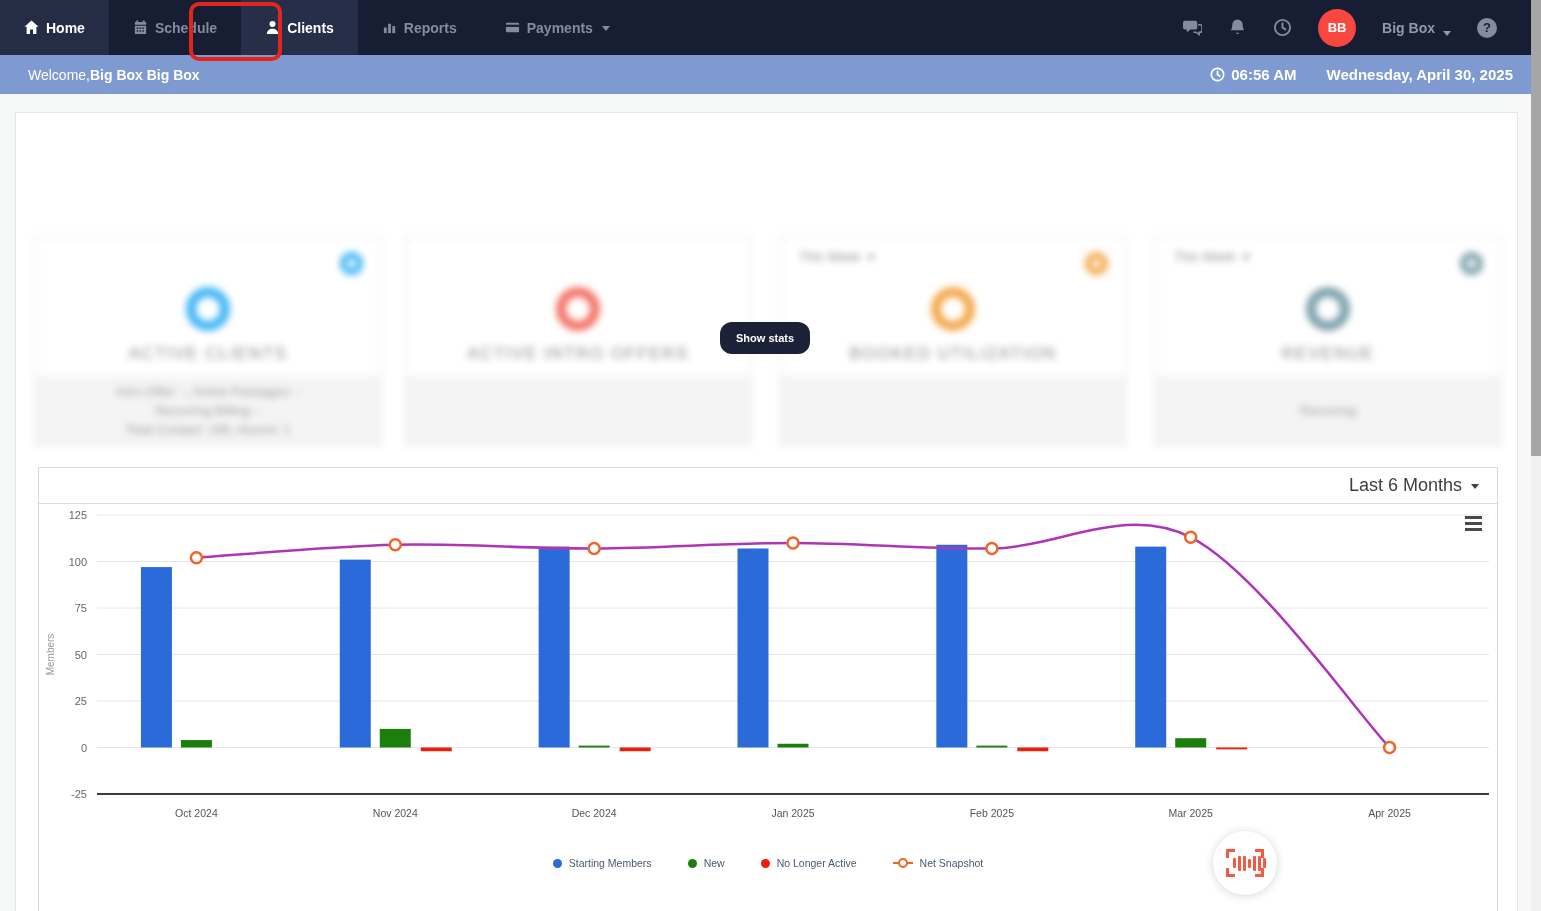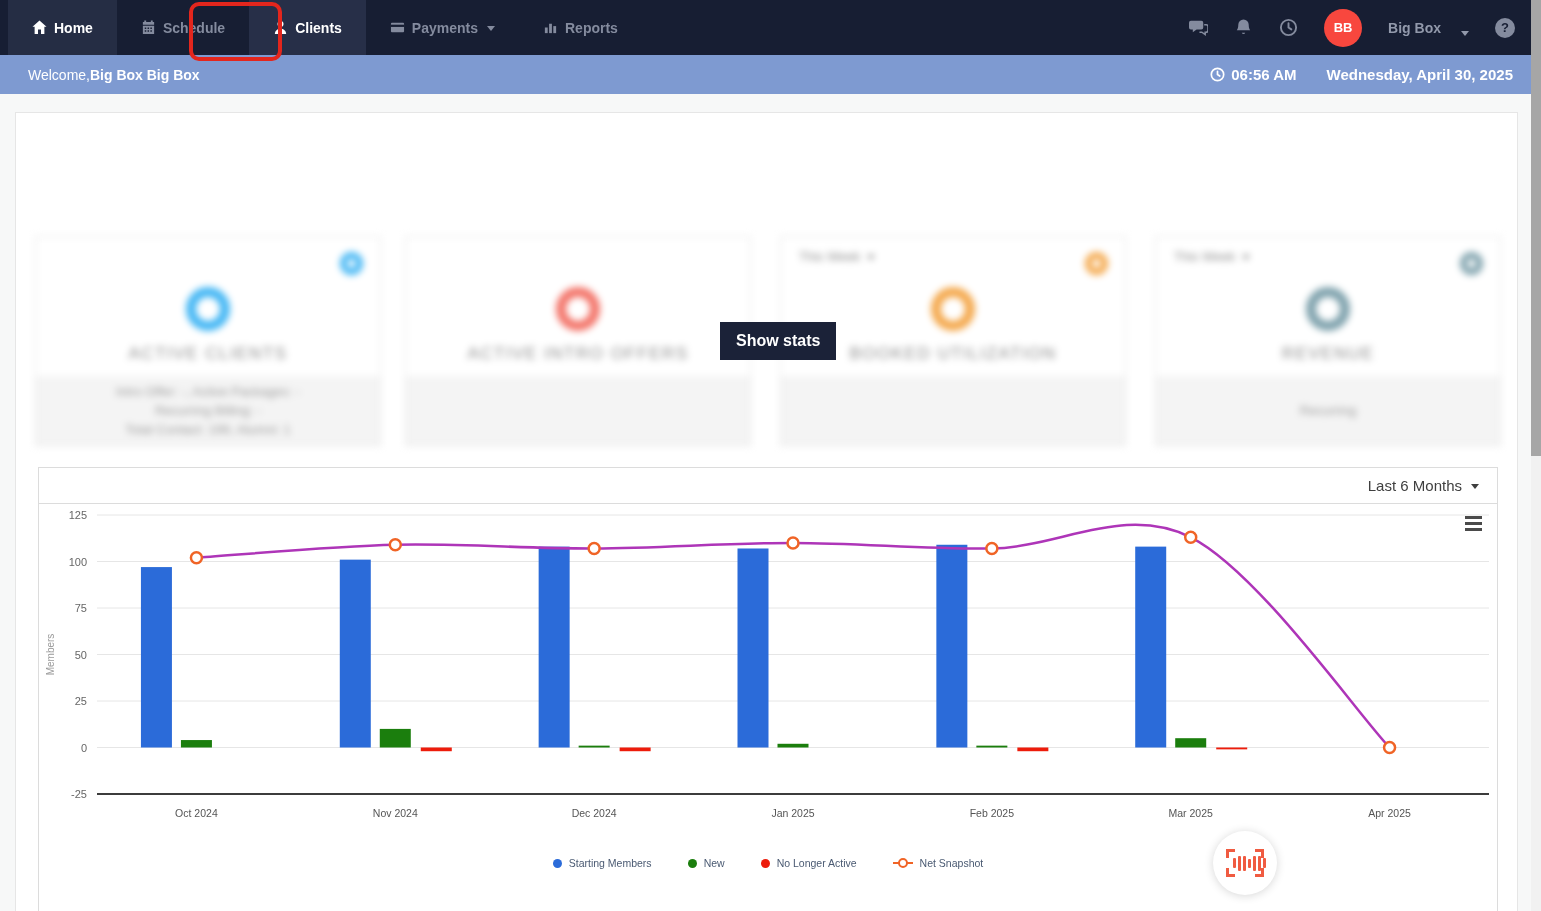--- a/index.html
+++ b/index.html
@@ -2,33 +2,33 @@
 <html><head>
 <meta charset="utf-8">
 <style>
   * { margin:0; padding:0; box-sizing:border-box; }
   html,body { width:1541px; height:911px; overflow:hidden; }
   body { font-family:"Liberation Sans", sans-serif; background:#f7f8f8; position:relative; }
 
   
   .navbar { position:absolute; top:0; left:0; width:100%; height:55px; background:#171e33;
             display:flex; align-items:stretch; z-index:20; }
-  .nav-left { display:flex; align-items:stretch;padding-left:8px; }
+  .nav-left { display:flex; align-items:stretch; }
   .nav-item { display:flex; align-items:center; gap:7px; padding:0 24px; color:#848b9e;
               font-size:14px; font-weight:600; cursor:pointer; }
   .nav-item svg { width:15px; height:15px; fill:currentColor; }
   .nav-item.active { background:#252d44; color:#fff; }
   .nav-item.highlighted { background:#272f48; color:#fff; }
   .caret { width:0; height:0; border-left:4px solid transparent; border-right:4px solid transparent;
            border-top:5px solid currentColor; display:inline-block; margin-left:2px; margin-top:2px; }
-  .nav-right { margin-left:auto; display:flex; align-items:center; gap:26px; padding-right:26px; color:#848b9e; }
+  .nav-right { margin-left:auto; display:flex; align-items:center; gap:26px; padding-right:44px; color:#848b9e; }
   .nav-icon { width:19px; height:19px; fill:currentColor; cursor:pointer; }
   .avatar { width:38px; height:38px; border-radius:50%; background:#f8473e; color:#fff; font-size:13px;
             font-weight:700; display:flex; align-items:center; justify-content:center; cursor:pointer; }
-  .account { display:flex; align-items:flex-end; gap:18px; font-size:14px; font-weight:600; color:#9299ab; cursor:pointer; }
+  .account { display:flex; align-items:flex-end; gap:6px; font-size:14px; font-weight:600; color:#9299ab; cursor:pointer; }
   .help-circle { width:20px; height:20px; border-radius:50%; background:#848b9e; color:#171e33;
                  font-size:13px; font-weight:700; display:flex; align-items:center; justify-content:center; cursor:pointer; }
   .annotation-box { position:absolute; left:189px; top:2px; width:93px; height:59px; border:4px solid #e3261d;
                     border-radius:10px; z-index:70; pointer-events:none; }
 
   
   .welcome-bar { position:absolute; top:55px; left:0; width:100%; height:39px; background:#7e9ad1; color:#fff;
                  display:flex; align-items:center; padding:0 28px; font-size:14px; z-index:19; }
   .welcome-bar b { font-weight:700; }
   .wb-right { margin-left:auto; display:flex; align-items:center; gap:30px; }
@@ -50,27 +50,27 @@
   .stat-card .top { position:relative; height:139px; display:flex; flex-direction:column;
                     align-items:center; justify-content:flex-end; padding-bottom:12px; }
   .big-donut { width:44px; height:44px; border-radius:50%; border:10px solid; margin-bottom:13px; }
   .card-title { font-size:17px; letter-spacing:1.5px; color:#8d8d8d; }
   .corner-icon { position:absolute; top:15px; right:17px; width:23px; height:23px; border-radius:50%; border:7px solid; }
   .card-filter { position:absolute; top:12px; left:18px; font-size:13px; color:#8a8a8a; display:flex;
                  align-items:center; gap:5px; cursor:pointer; }
   .card-footer { height:69px; background:#f4f4f4; display:flex; flex-direction:column; align-items:center;
                  justify-content:center; font-size:13px; color:#9b9b9b; line-height:19px; }
   .show-stats { position:absolute; left:704px; top:209px; z-index:40; background:#1b2238; color:#fff;
-                border:none; border-radius:0; padding:10px 16px; font-size:16px; font-weight:600;
+                border:none; border-radius:12px; padding:10px 16px; font-size:11px; font-weight:600;
                 font-family:inherit; cursor:pointer;text-align:center; }
 
   
   .chart-panel { position:absolute; left:22px; top:354px; width:1460px; height:450px; border:1px solid #dcdcdc; background:#fff; }
   .chart-header { height:36px; border-bottom:1px solid #dcdcdc; display:flex; align-items:center; justify-content:flex-end; padding-right:18px; }
-  .chart-filter { font-size:15px; color:#3f3f3f; display:flex; align-items:center; gap:7px; cursor:pointer; }
+  .chart-filter { font-size:18px; color:#3f3f3f; display:flex; align-items:center; gap:7px; cursor:pointer; }
   .chart-filter .caret { border-top-color:#3f3f3f; }
   .chart-title-row { height:34px; display:flex; align-items:center; justify-content:center; }
   .chart-title { font-size:14.5px; font-weight:700; color:#333; }
   .hamburger { position:absolute; right:15px; top:48px; width:17px; cursor:pointer; }
   .hamburger span { display:block; height:3px; background:#4a4a4a; margin-bottom:3px; }
   .legend-row { height:30px; display:flex; justify-content:center; gap:36px; }
   .legend-item { display:flex; align-items:center; gap:7px; font-size:10.5px; color:#4a5a72; cursor:pointer; }
   .legend-dot { width:9px; height:9px; border-radius:50%; }
   .legend-line { position:relative; width:20px; height:10px; }
   .legend-line .lseg { position:absolute; top:4px; left:0; width:20px; height:2px; }
@@ -114,33 +114,33 @@
     </div>
     <div class="nav-item highlighted">
       <svg viewBox="0 0 16 16">
           <circle cx="8" cy="4.2" r="3.2"></circle>
           <path d="M2 15c0-3.5 2.7-5.6 6-5.6s6 2.1 6 5.6z"></path>
         </svg>
       <span>Clients</span>
     </div>
     <div class="nav-item">
       <svg viewBox="0 0 16 16">
-          <rect x="1" y="3" width="14" height="10" rx="1"></rect>
-          <rect x="1" y="5" width="14" height="2.4" fill="#171e33"></rect>
-        </svg>
-      <span>Payments</span>
-      <span class="caret"></span>
-    </div>
-    <div class="nav-item">
-      <svg viewBox="0 0 16 16">
           <rect x="2" y="8" width="3" height="6"></rect>
           <rect x="6.5" y="4" width="3" height="10"></rect>
           <rect x="11" y="6.5" width="3" height="7.5"></rect>
         </svg>
       <span>Reports</span>
+    </div>
+    <div class="nav-item">
+      <svg viewBox="0 0 16 16">
+          <rect x="1" y="3" width="14" height="10" rx="1"></rect>
+          <rect x="1" y="5" width="14" height="2.4" fill="#171e33"></rect>
+        </svg>
+      <span>Payments</span>
+      <span class="caret"></span>
     </div>
   </div>
   <div class="nav-right">
     <svg class="nav-icon" viewBox="0 0 20 20">
         <path d="M2 3h11a2 2 0 0 1 2 2v5a2 2 0 0 1-2 2H8l-4 3v-3H2a2 2 0 0 1-2-2V5a2 2 0 0 1 2-2z"></path>
         <path d="M16 7h2a2 2 0 0 1 2 2v4a2 2 0 0 1-2 2h-1v2.5L13.5 15H11" fill="none" stroke="currentColor" stroke-width="1.6"></path>
       </svg>
     <svg class="nav-icon" viewBox="0 0 20 20">
         <path d="M10 1.5a5.5 5.5 0 0 0-5.5 5.5c0 4.5-1.8 6-1.8 6h14.6s-1.8-1.5-1.8-6A5.5 5.5 0 0 0 10 1.5z"></path>
         <path d="M8.2 15.5a1.9 1.9 0 0 0 3.6 0z"></path>

